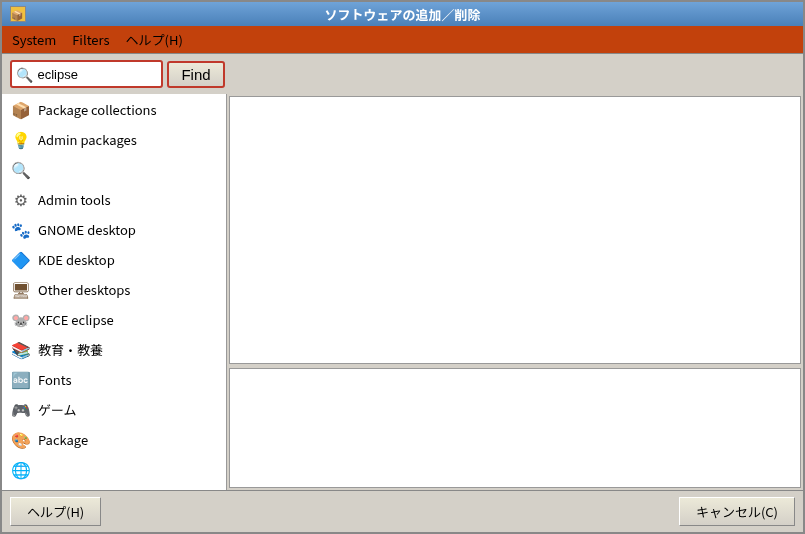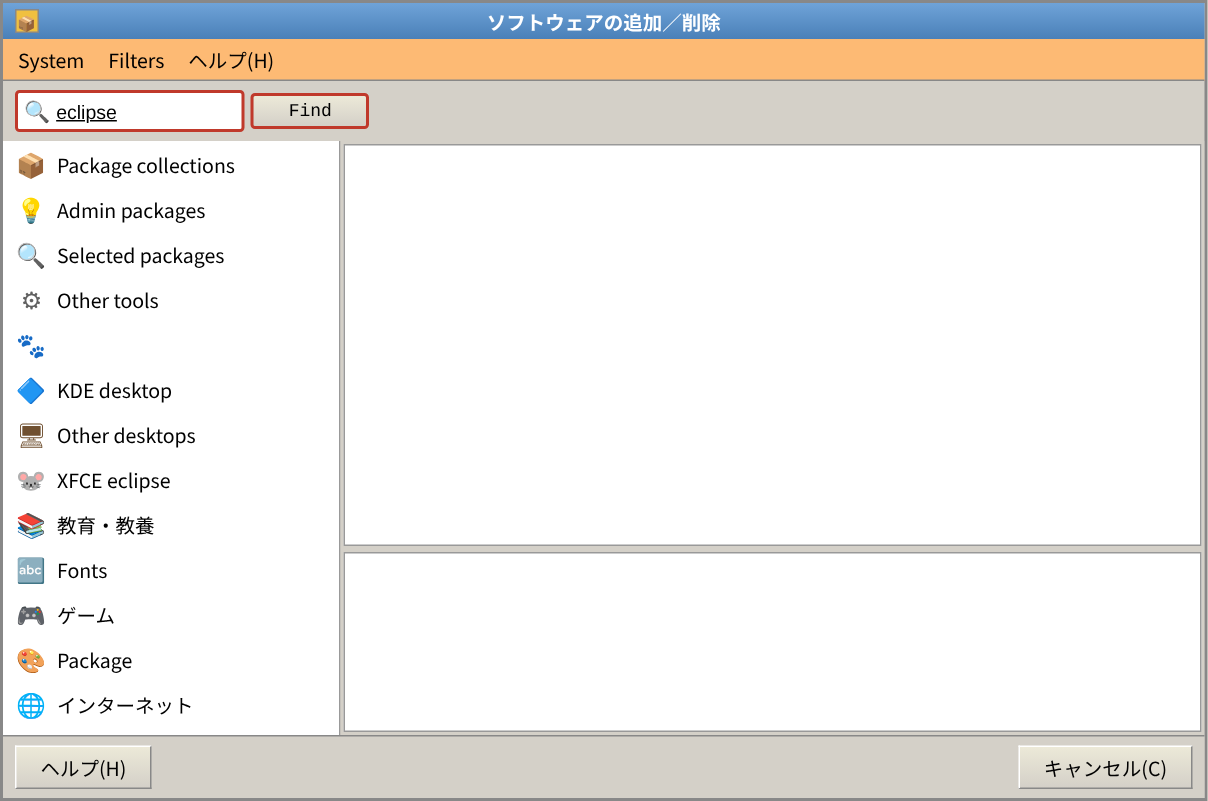--- a/index.html
+++ b/index.html
@@ -49,21 +49,21 @@
       justify-content: center;
       font-size: 10px;
     }
 
     .title-bar-text {
       flex: 1;
       text-align: center;
     }
 
     .menu-bar {
-      background: #fdba74;
+      background: #c2410c;
       padding: 2px 4px;
       display: flex;
       gap: 4px;
       border-bottom: 1px solid #888;
     }
 
     .menu-item {
       padding: 2px 6px;
       cursor: pointer;
       font-size: 13px;
@@ -90,31 +90,30 @@
       font-size: 14px;
       color: #555;
     }
 
     .search-input {
       border: none;
       outline: none;
       font-size: 13px;
       width: 120px;
       background: transparent;
-      text-decoration: underline;
     }
 
     .find-button {
       background: linear-gradient(to bottom, #ece9d8, #d4d0c8);
       border: 2px solid #c0392b;
       border-radius: 3px;
-      padding: 3px 23px;
-      font-size: 12px;
+      padding: 3px 12px;
+      font-size: 15px;
       cursor: pointer;
-      font-family: Liberation Mono, monospace;
+      font-family: Liberation Sans, sans-serif;
     }
 
     .main-content {
       display: flex;
       flex: 1;
       overflow: hidden;
     }
 
     .left-panel {
       width: 225px;
@@ -254,28 +253,28 @@
       <div class="category-item">
             <span class="category-icon icon-packages">📦</span>
             <span>Package collections</span>
           </div>
           <div class="category-item">
             <span class="category-icon icon-newest">💡</span>
             <span>Admin packages</span>
           </div>
           <div class="category-item">
             <span class="category-icon icon-selected">🔍</span>
-            <span>Selected packages</span>
           </div>
           <div class="category-item">
             <span class="category-icon icon-admin">⚙</span>
-            <span>Other tools</span>
+            <span>Admin tools</span>
           </div>
           <div class="category-item">
             <span class="category-icon icon-gnome">🐾</span>
+            <span>GNOME desktop</span>
           </div>
           <div class="category-item">
             <span class="category-icon icon-kde">🔷</span>
             <span>KDE desktop</span>
           </div>
           <div class="category-item">
             <span class="category-icon icon-other">🖥</span>
             <span>Other desktops</span>
           </div>
           <div class="category-item">
@@ -293,21 +292,20 @@
           <div class="category-item">
             <span class="category-icon icon-games">🎮</span>
             <span>ゲーム</span>
           </div>
           <div class="category-item">
             <span class="category-icon icon-graphics">🎨</span>
             <span>Package</span>
           </div>
           <div class="category-item">
             <span class="category-icon icon-internet">🌐</span>
-            <span>インターネット</span>
           </div>
           <div class="category-item">
             <span class="category-icon icon-legacy">🖥</span>
           </div>
         </div>
     </div>
 
     <div class="right-panel">
       <div class="right-top"></div>
       <div class="right-bottom"></div>

